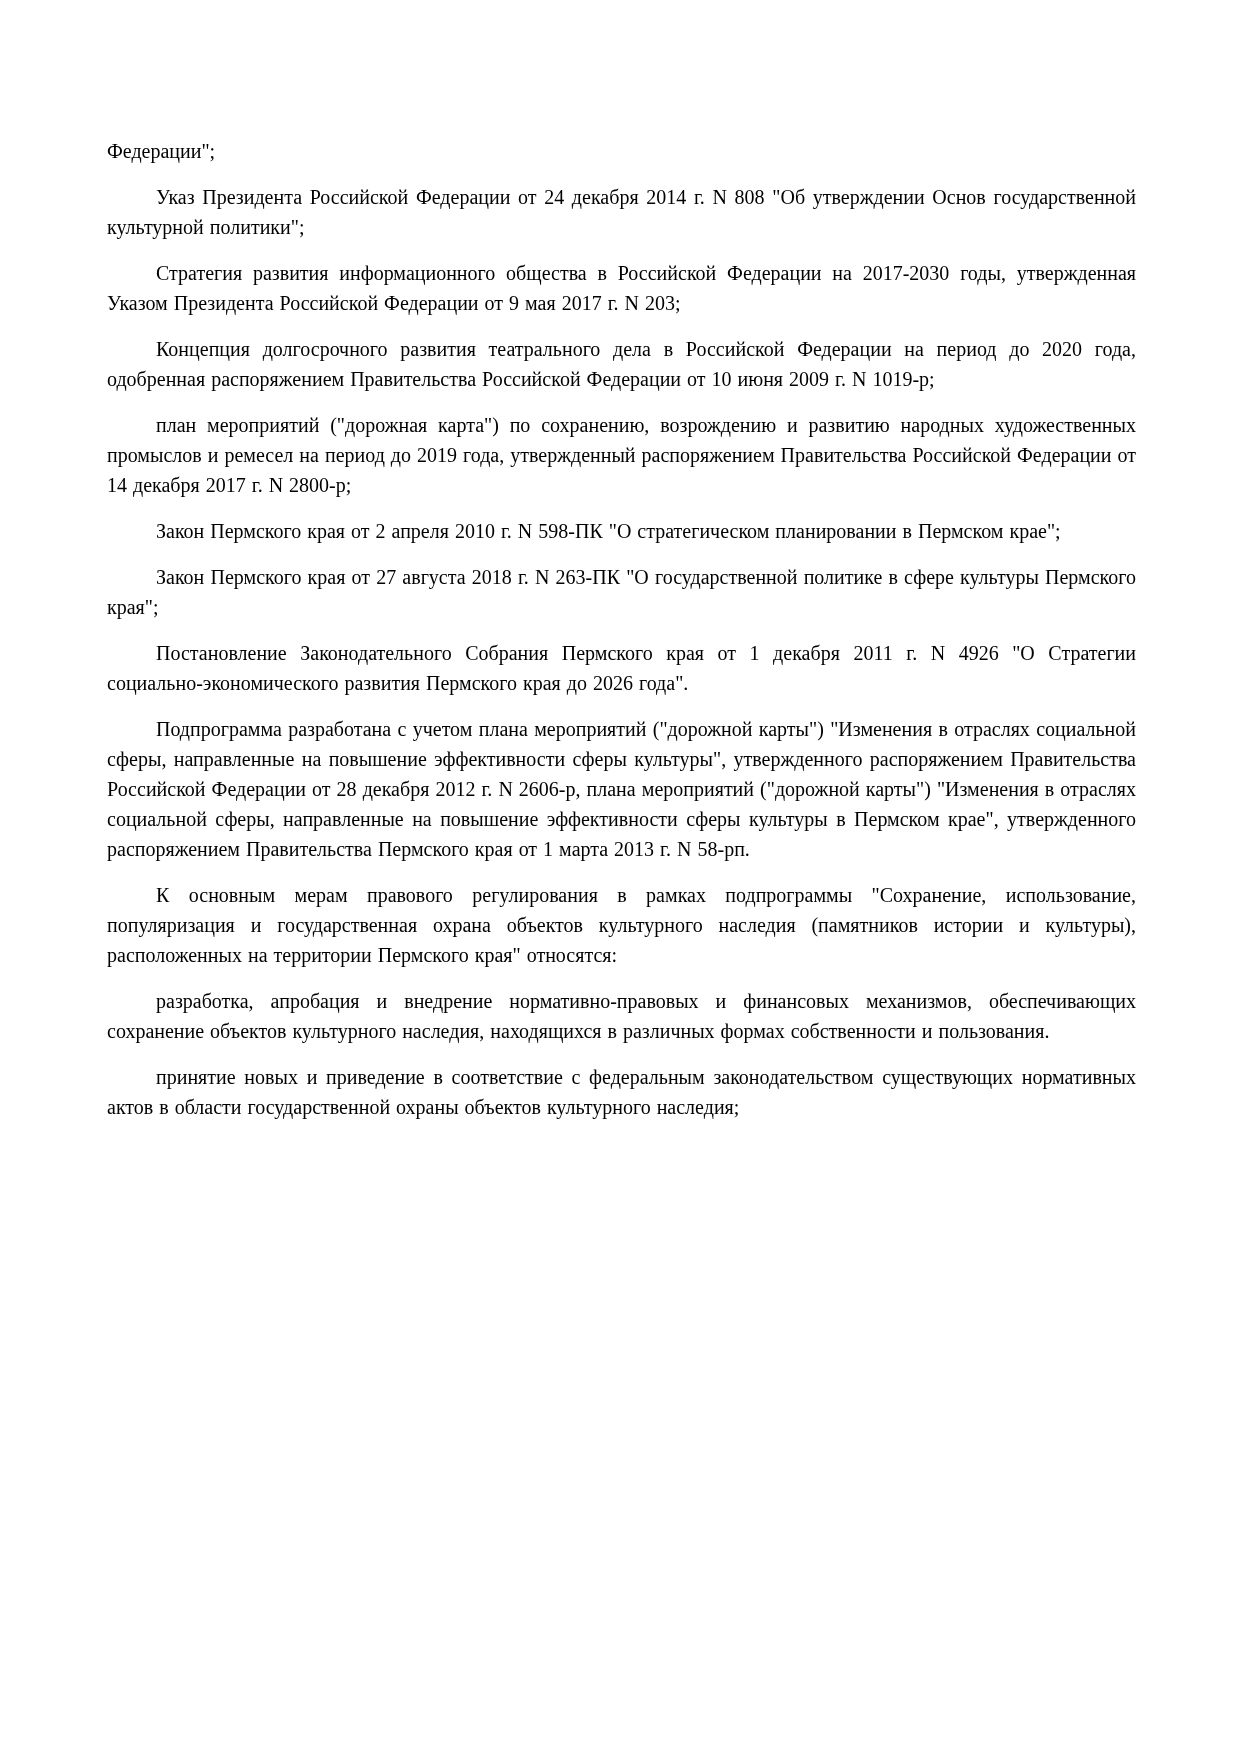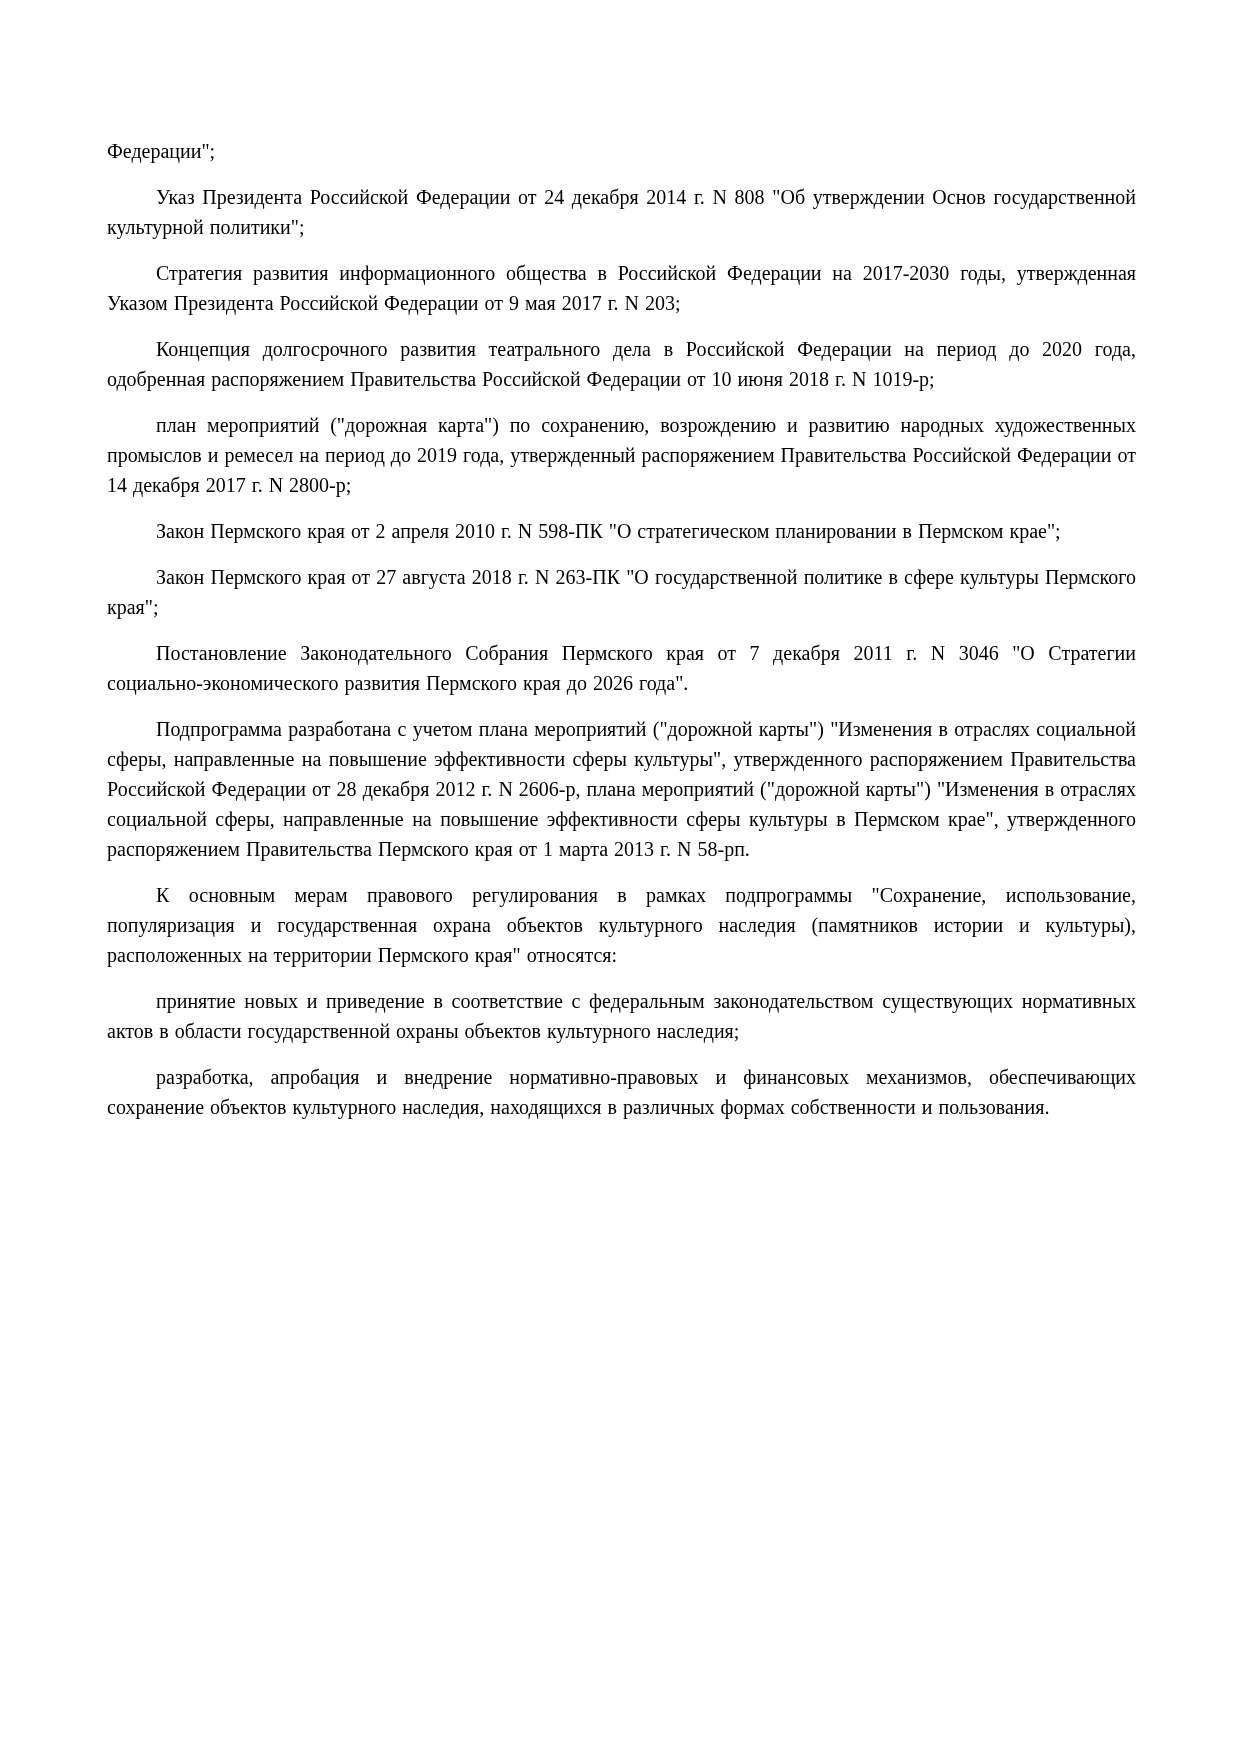--- a/index.html
+++ b/index.html
@@ -33,23 +33,23 @@
   }
 </style>
 </head>
 <body>
 
 <div class="page">
   <div class="doc-body">
       <p class="para no-indent">Федерации";</p>
       <p class="para indent">Указ Президента Российской Федерации от 24 декабря 2014 г. N 808 "Об утверждении Основ государственной культурной политики";</p>
       <p class="para indent">Стратегия развития информационного общества в Российской Федерации на 2017-2030 годы, утвержденная Указом Президента Российской Федерации от 9 мая 2017 г. N 203;</p>
-      <p class="para indent">Концепция долгосрочного развития театрального дела в Российской Федерации на период до 2020 года, одобренная распоряжением Правительства Российской Федерации от 10 июня 2018 г. N 1019-р;</p>
+      <p class="para indent">Концепция долгосрочного развития театрального дела в Российской Федерации на период до 2020 года, одобренная распоряжением Правительства Российской Федерации от 10 июня 2009 г. N 1019-р;</p>
       <p class="para indent">план мероприятий ("дорожная карта") по сохранению, возрождению и развитию народных художественных промыслов и ремесел на период до 2019 года, утвержденный распоряжением Правительства Российской Федерации от 14 декабря 2017 г. N 2800-р;</p>
       <p class="para indent">Закон Пермского края от 2 апреля 2010 г. N 598-ПК "О стратегическом планировании в Пермском крае";</p>
       <p class="para indent">Закон Пермского края от 27 августа 2018 г. N 263-ПК "О государственной политике в сфере культуры Пермского края";</p>
-      <p class="para indent">Постановление Законодательного Собрания Пермского края от 7 декабря 2011 г. N 3046 "О Стратегии социально-экономического развития Пермского края до 2026 года".</p>
+      <p class="para indent">Постановление Законодательного Собрания Пермского края от 1 декабря 2011 г. N 4926 "О Стратегии социально-экономического развития Пермского края до 2026 года".</p>
       <p class="para indent">Подпрограмма разработана с учетом плана мероприятий ("дорожной карты") "Изменения в отраслях социальной сферы, направленные на повышение эффективности сферы культуры", утвержденного распоряжением Правительства Российской Федерации от 28 декабря 2012 г. N 2606-р, плана мероприятий ("дорожной карты") "Изменения в отраслях социальной сферы, направленные на повышение эффективности сферы культуры в Пермском крае", утвержденного распоряжением Правительства Пермского края от 1 марта 2013 г. N 58-рп.</p>
       <p class="para indent">К основным мерам правового регулирования в рамках подпрограммы "Сохранение, использование, популяризация и государственная охрана объектов культурного наследия (памятников истории и культуры), расположенных на территории Пермского края" относятся:</p>
+      <p class="para indent">разработка, апробация и внедрение нормативно-правовых и финансовых механизмов, обеспечивающих сохранение объектов культурного наследия, находящихся в различных формах собственности и пользования.</p>
       <p class="para indent">принятие новых и приведение в соответствие с федеральным законодательством существующих нормативных актов в области государственной охраны объектов культурного наследия;</p>
-      <p class="para indent">разработка, апробация и внедрение нормативно-правовых и финансовых механизмов, обеспечивающих сохранение объектов культурного наследия, находящихся в различных формах собственности и пользования.</p>
     </div>
 </div>
 
 </body></html>

